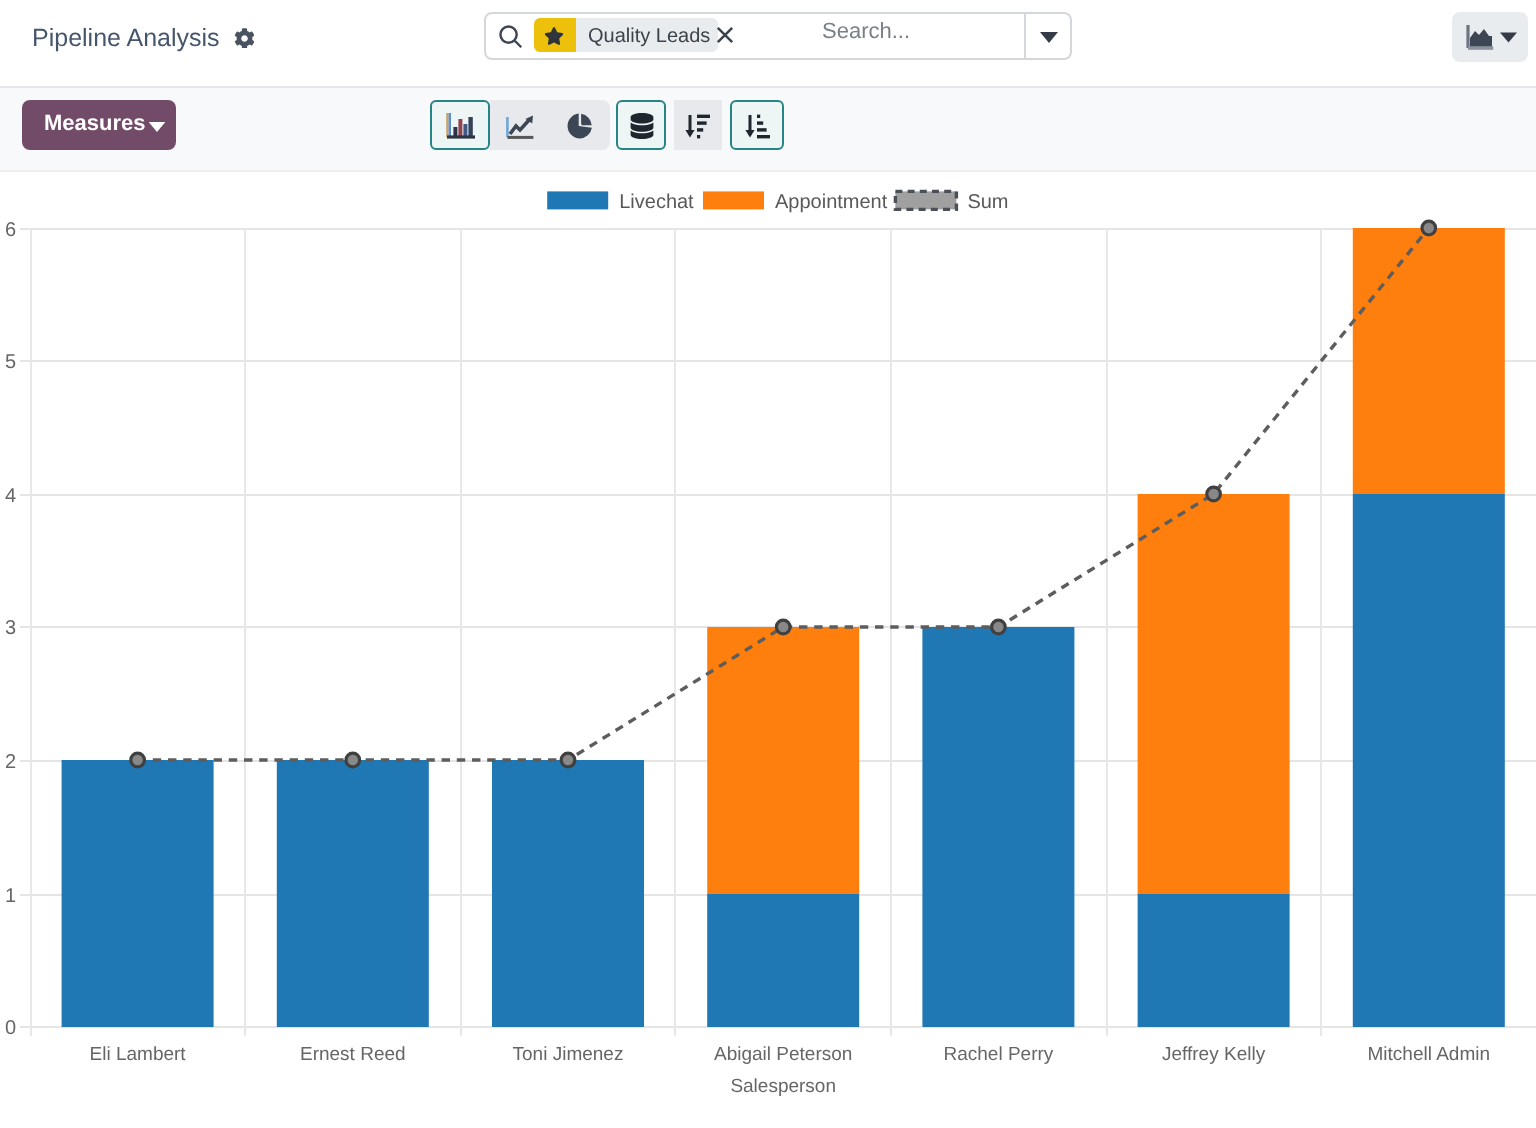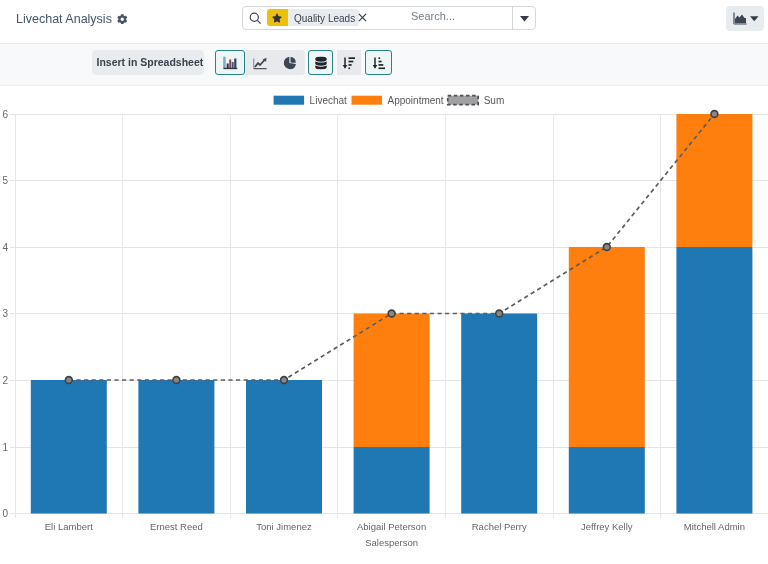--- a/index.html
+++ b/index.html
@@ -34,21 +34,21 @@
   #btn-insert span { position:absolute; left:4.5px; top:6px; font-weight:600; font-size:10.5px; white-space:nowrap; }
   .ibtn { position:absolute; top:50px; width:30px; height:25px; }
   .ibtn.grey { background:#e7e9ed; }
   .ibtn.active { background:#edf5f5; border:1px solid #278484; border-radius:3px; }
   .ibtn svg { position:absolute; left:50%; top:50%; transform:translate(-50%,-50%); }
 </style>
 </head>
 <body>
 <div id="page">
 
-  <div class="abs" id="title">Livechat Analysis</div>
+  <div class="abs" id="title">Pipeline Analysis</div>
   <svg class="abs" id="gearbtn" width="10.5" height="10.5" viewBox="0 0 512 512">
       <path fill="#4a5360" d="M487.4 315.7l-42.6-24.6c4.3-23.2 4.3-47 0-70.2l42.6-24.6c4.9-2.8 7.1-8.6 5.5-14-11.1-35.6-30-67.8-54.7-94.6-3.8-4.1-10-5.1-14.8-2.3L380.8 110c-17.9-15.4-38.5-27.3-60.8-35.1V25.8c0-5.6-3.9-10.5-9.4-11.7-36.7-8.2-74.3-7.8-109.2 0-5.5 1.2-9.4 6.1-9.4 11.7V75c-22.2 7.9-42.8 19.8-60.8 35.1L88.7 85.5c-4.9-2.8-11-1.9-14.8 2.3-24.7 26.7-43.6 58.9-54.7 94.6-1.7 5.4.6 11.2 5.5 14L67.3 221c-4.3 23.2-4.3 47 0 70.2l-42.6 24.6c-4.9 2.8-7.1 8.6-5.5 14 11.1 35.6 30 67.8 54.7 94.6 3.8 4.1 10 5.1 14.8 2.3l42.6-24.6c17.9 15.4 38.5 27.3 60.8 35.1v49.2c0 5.6 3.9 10.5 9.4 11.7 36.7 8.2 74.3 7.8 109.2 0 5.5-1.2 9.4-6.1 9.4-11.7v-49.2c22.2-7.9 42.8-19.8 60.8-35.1l42.6 24.6c4.9 2.8 11 1.9 14.8-2.3 24.7-26.7 43.6-58.9 54.7-94.6 1.5-5.5-.7-11.3-5.6-14.1zM256 336c-44.1 0-80-35.9-80-80s35.9-80 80-80 80 35.9 80 80-35.9 80-80 80z"></path>
     </svg>
 
   <div class="abs" id="search"></div>
   <div class="abs" id="search-divider"></div>
   <svg class="abs" id="mag" width="13" height="13" viewBox="0 0 16 16">
       <circle cx="6.5" cy="6.5" r="5" fill="none" stroke="#3d4654" stroke-width="1.5"></circle>
       <line x1="10.3" y1="10.3" x2="14.3" y2="14.3" stroke="#3d4654" stroke-width="1.5"></line>
     </svg>
@@ -73,22 +73,25 @@
       <line x1="1" y1="0.5" x2="1" y2="12" stroke="#6a7484" stroke-width="1.6"></line>
       <polygon points="2,12 2,7 4.5,3.5 6.5,5.5 9,2.5 11.5,6 13,6 13,12" fill="#3d4654"></polygon>
       <line x1="1" y1="12" x2="13.6" y2="12" stroke="#8b929c" stroke-width="1.8"></line>
     </svg>
     <svg width="8.5" height="5.5" viewBox="0 0 10 6" style="position:absolute;left:24px;top:10px;">
         <polygon points="0,0 10,0 5,6" fill="#343b46"></polygon>
       </svg>
   </div>
 
   <div class="abs" id="toolbar"></div>
-  <div class="btn" id="btn-insert">
-      <span>Insert in Spreadsheet</span>
+  <div class="btn" id="btn-measures">
+      <span>Measures</span>
+      <svg width="9" height="5" viewBox="0 0 10 6" style="position:absolute;left:63px;top:10.5px;">
+        <polygon points="0,0 10,0 5,6" fill="#ffffff"></polygon>
+      </svg>
     </div>
 
   <div class="ibtn active" style="left:215px;">
     <svg width="15" height="13" viewBox="0 0 15 13">
       <line x1="1.2" y1="0" x2="1.2" y2="12" stroke="#caa26a" stroke-width="1.2"></line>
       <line x1="2.4" y1="0" x2="2.4" y2="12" stroke="#5a8fd0" stroke-width="1.2"></line>
       <rect x="4.2" y="7" width="2" height="5" fill="#2d3542"></rect>
       <rect x="6.7" y="3" width="2" height="9" fill="#8e4452"></rect>
       <rect x="9.2" y="5.5" width="2" height="6.5" fill="#3f5a87"></rect>
       <rect x="11.7" y="2" width="2.2" height="10" fill="#36415a"></rect>

